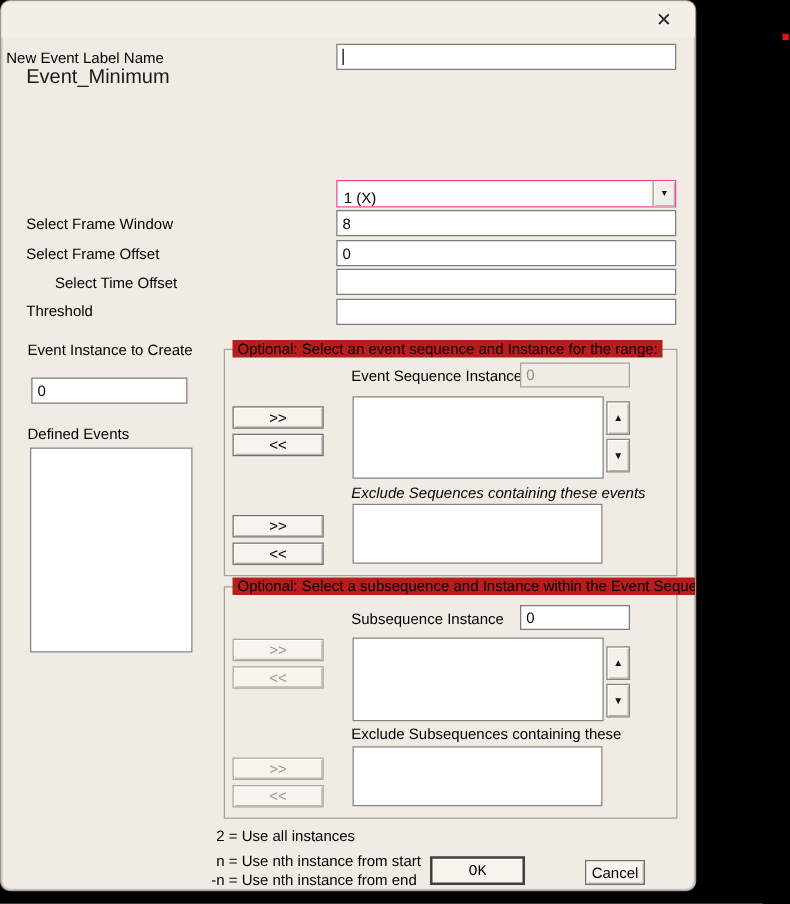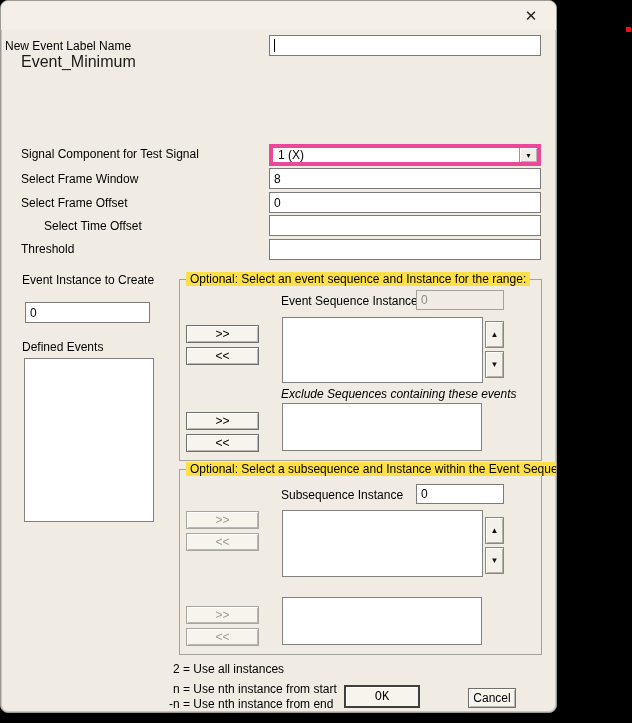--- a/index.html
+++ b/index.html
@@ -30,35 +30,35 @@
   }
   .lbl { position:absolute; white-space:nowrap; color:#000; line-height:14px; }
   .tinput {
     position:absolute; background:#fff; border:1px solid #7b7b7b;
     font-family:inherit; font-size:12px; padding:2px 4px; color:#000;
     outline:none;
   }
   .tinput:disabled, .tinput.disabled { background:#f0ece3; color:#8a8a8a; border-color:#a5a29b; }
   .caret { position:absolute; width:1px; height:13px; background:#000; }
   .combo {
-    position:absolute; background:#fff; border:4px solid #ec4899;
+    position:absolute; background:#fff; border:1px solid #ec4899;
     display:flex; align-items:flex-end;
   }
   .combo .combo-value { flex:1; padding:0 5px; }
   .combo .combo-arrow {
     width:18px; height:100%; background:#f1eee8;
     border-left:1px solid #9b9890;
     box-shadow:inset 1px 1px 0 #fff, inset -1px -1px 0 #b9b6af;
     display:flex; align-items:center; justify-content:center;
     font-size:7px; color:#111;
   }
   .listbox { position:absolute; background:#fff; border:1px solid #828282; }
   .groupbox { position:absolute; border:1px solid #a5a29b; }
   .group-title {
-    position:absolute; top:-8px; left:6px; background:#fde047;
+    position:absolute; top:-8px; left:6px; background:#b91c1c;
     padding:0 4px; white-space:nowrap; line-height:14px;
   }
   .wbtn {
     position:absolute; background:#f7f4ee;
     border:1px solid #6f6f6f;
     box-shadow:inset 1px 1px 0 #fff, inset -1px -1px 0 #bab7b0;
     font-family:inherit; font-size:12px; color:#000;
     display:flex; align-items:center; justify-content:center;
     cursor:default;
   }
@@ -83,21 +83,20 @@
     <div class="window-title">Event_Minimum</div>
     <div class="close-btn">
       <span>✕</span>
     </div>
   </div>
 
   <div class="lbl" style="left:4px; top:38px;">New Event Label Name</div>
   <input class="tinput" style="left: 268px; top: 34px; width: 272px; height: 21px;" value="">
   <div class="caret" style="left:273px; top:38px;"></div>
 
-  <div class="lbl" style="left:20px; top:146px;">Signal Component for Test Signal</div>
   <div class="combo" style="left:268px; top:143px; width:272px; height:22px;">
     <span class="combo-value">1 (X)</span>
     <span class="combo-arrow">
         <span>▼</span>
       </span>
   </div>
 
   <div class="lbl" style="left:20px; top:171px;">Select Frame Window</div>
   <input class="tinput" style="left: 268px; top: 167px; width: 272px; height: 21px;" value="8">
 
@@ -153,20 +152,21 @@
   <div class="wbtn disabled" style="left:185px; top:532px; width:73px; height:18px;">
       <span>&lt;&lt;</span>
     </div>
   <div class="listbox" style="left:281px; top:509px; width:201px; height:67px;"></div>
   <div class="scrollbtn" style="left:484px; top:516px;">
       <span>▲</span>
     </div>
   <div class="scrollbtn" style="left:484px; top:546px;">
       <span>▼</span>
     </div>
+  <div class="lbl" style="left:280px; top:579px;">Exclude Subsequences containing these</div>
   <div class="wbtn disabled" style="left:185px; top:605px; width:73px; height:18px;">
       <span>&gt;&gt;</span>
     </div>
   <div class="wbtn disabled" style="left:185px; top:627px; width:73px; height:18px;">
       <span>&lt;&lt;</span>
     </div>
   <div class="listbox" style="left:281px; top:596px; width:200px; height:48px;"></div>
 
   <div class="help-line" style="left:172px; top:661px;">2 = Use all instances</div>
   <div class="help-line" style="left:172px; top:681px;">n = Use nth instance from start</div>

